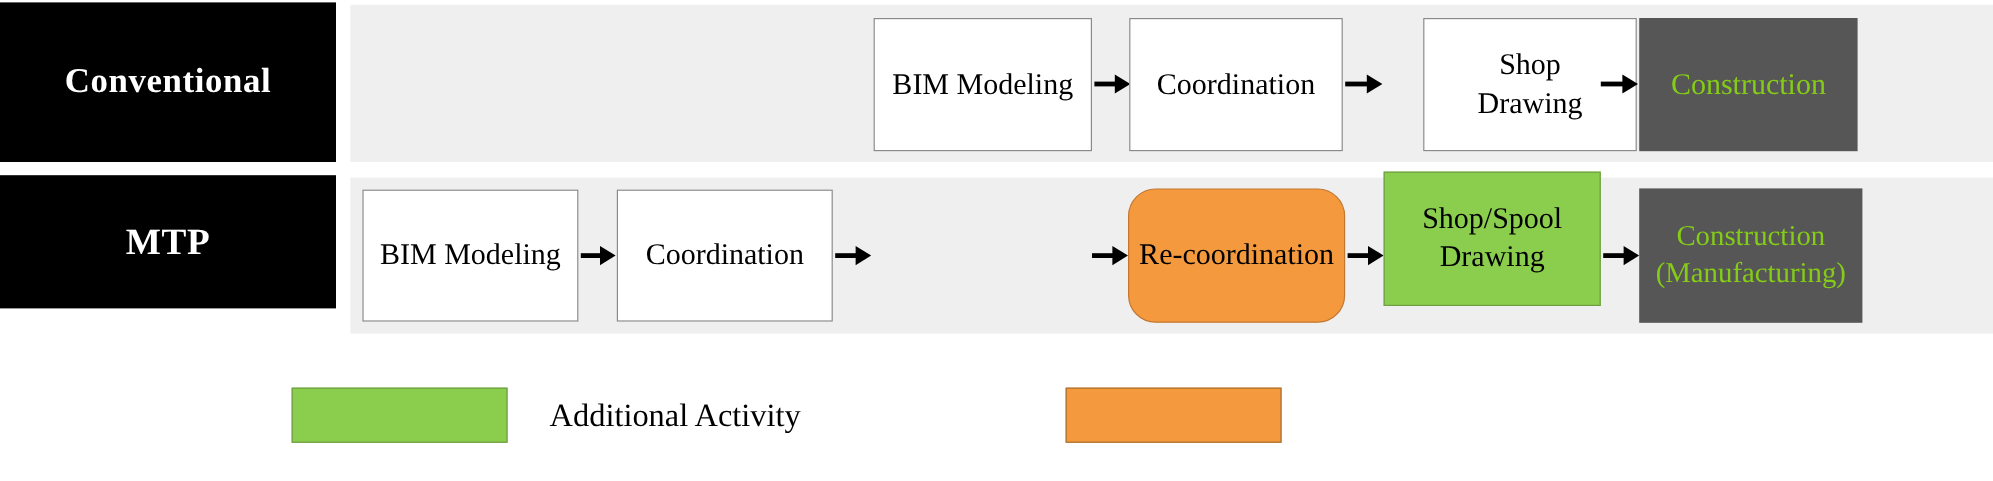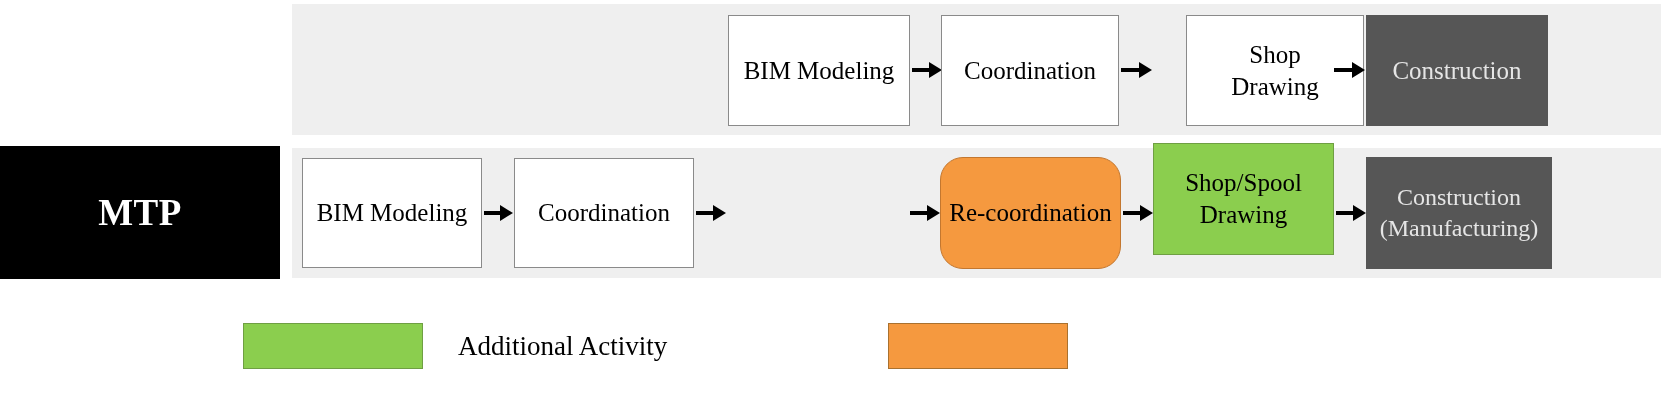--- a/index.html
+++ b/index.html
@@ -24,21 +24,21 @@
     background: #000000;
     color: #ffffff;
     display: flex;
     align-items: center;
     justify-content: center;
     font-weight: bold;
     font-family: "Liberation Serif", serif;
     letter-spacing: 0.5px;
   }
   .row-label.conventional { left: 0px;  top: 2px;   width: 280px; height: 133px; font-size: 29px; }
-  .row-label.mtp          { left: 0px;  top: 146px; width: 280px; height: 133px; font-size: 37px; }
+  .row-label.mtp          { left: 0px;  top: 146px; width: 280px; height: 111px; font-size: 31px; }
 
   
   .track {
     position: absolute;
     background: #efefef;
   }
   .track.t1 { left: 292px; top: 4px;   width: 1369px; height: 131px; }
   .track.t2 { left: 292px; top: 148px; width: 1369px; height: 130px; }
 
   
@@ -52,21 +52,21 @@
     font-family: "Liberation Serif", serif;
     font-size: 25px;
     line-height: 1.28;
     color: #000000;
     background: #ffffff;
     border: 1.4px solid #8a8a8a;
     padding: 2px 4px;
   }
   .pbox.green  { background: #8BCE4E; border-color: #6f9f43; color: #000000; }
   .pbox.orange { background: #F5993F; border-color: #c3772f; color: #000000; }
-  .pbox.dark   { background: #565656; border: none; color: #e5e5e5; }
+  .pbox.dark   { background: #565656; border: none; color: #84cc16; }
 
   
   .arrow {
     position: absolute;
     height: 0;
     display: block;
   }
   .arrow .shaft {
     position: absolute;
     left: 0;
@@ -102,20 +102,21 @@
     height: 40px;
   }
 </style>
 </head>
 <body>
 
 <div id="canvas">
 
   <div class="track t1"></div>
 
+  <div class="row-label conventional">Conventional</div>
 
   <div class="pbox" style="left:728px; top:15px; width:182px; height:111px;">BIM Modeling</div>
 
   <div class="arrow" style="left:912px; top:70px; width:30px;">
     <span class="shaft" style="width:19px;"></span>
     <span class="head" style="left:17px;"></span>
   </div>
 
   <div class="pbox" style="left:941px; top:15px; width:178px; height:111px;">Coordination</div>
 

